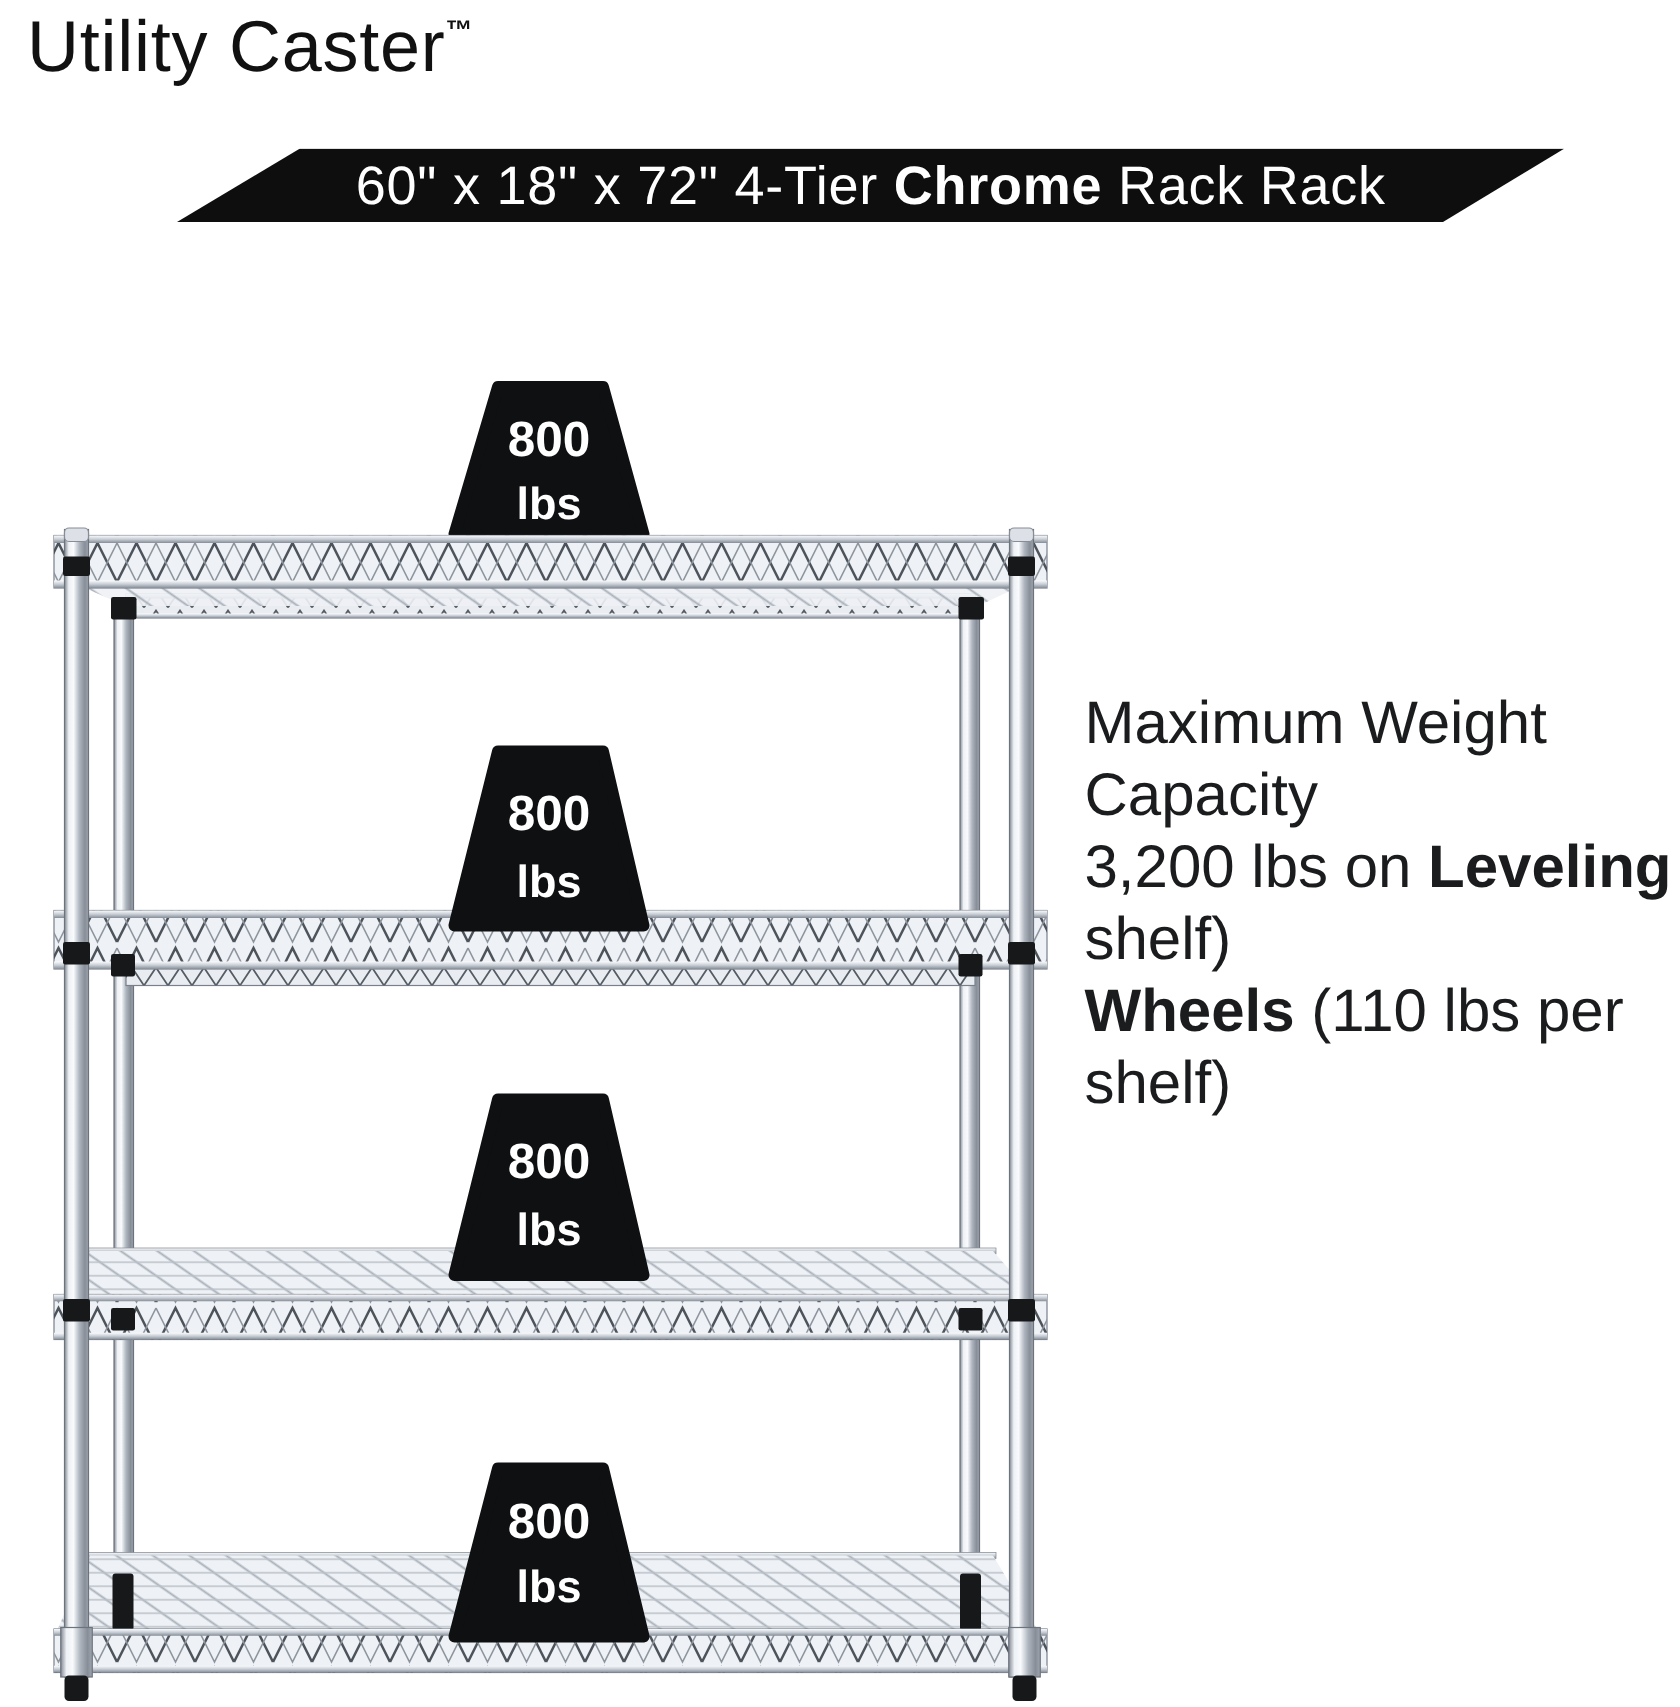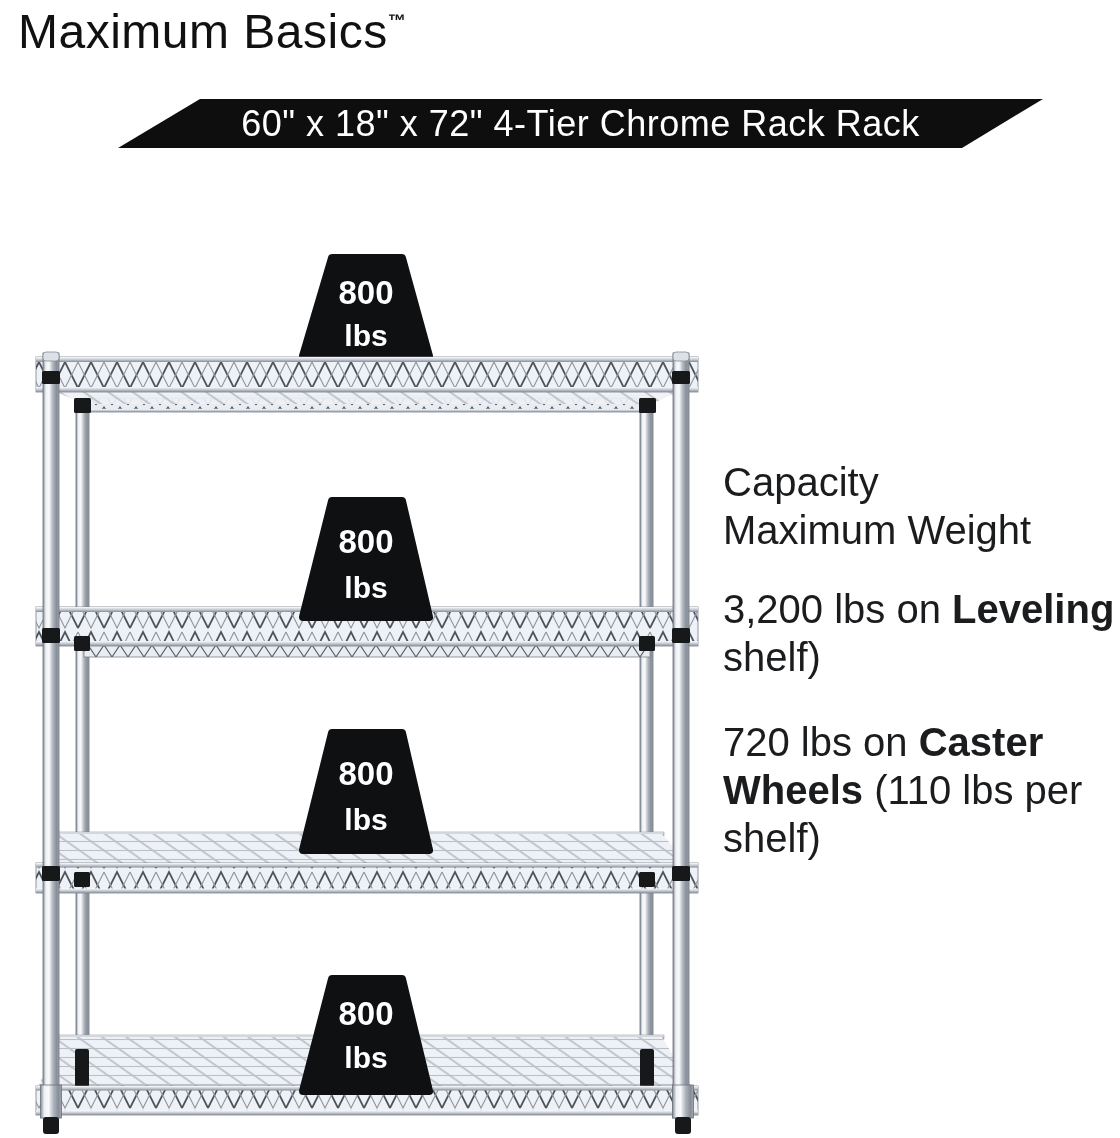--- a/index.html
+++ b/index.html
@@ -6,26 +6,26 @@
   .canvas{position:relative;width:1120px;height:1138px;background:#ffffff;overflow:hidden;
           font-family:"Liberation Sans",sans-serif;}
   .rack-svg{position:absolute;left:0;top:0;z-index:0;}
   .logo{position:absolute;left:18px;top:4px;z-index:2;font-size:48px;font-weight:500;
         color:#111111;letter-spacing:.5px;white-space:nowrap;}
   .logo .tm{font-size:18px;vertical-align:21px;font-weight:600;letter-spacing:0;}
   .banner{position:absolute;left:118px;top:99px;width:925px;height:49px;z-index:2;
           background:#0e0e0e;clip-path:polygon(82px 0,100% 0,calc(100% - 81px) 100%,0 100%);
           display:flex;align-items:center;justify-content:center;}
   .banner-text{color:#ffffff;font-size:36px;letter-spacing:.5px;white-space:nowrap;}
-  .banner-text b{font-weight:400;}
+  .banner-text b{font-weight:700;}
   .specs{position:absolute;left:723px;top:458px;z-index:2;color:#1b1c1e;
          font-size:40px;line-height:48px;}
   .specs .ln{white-space:nowrap;}
   .specs b{font-weight:700;}
-  .gap-a{margin-top:31px;}
+  .gap-a{}
   .gap-b{margin-top:37px;}
 </style>
 </head>
 <body>
 
 <div class="canvas">
 
   <svg class="rack-svg" width="1120" height="1138" viewBox="0 0 1120 1138">
     <defs>
       <linearGradient id="postG" x1="0" y1="0" x2="1" y2="0">
@@ -159,40 +159,37 @@
 
     <g>
       <rect x="40.5" y="1085" width="21" height="33" fill="url(#postG)" stroke="#6d737c" stroke-width="0.8"></rect>
       <rect x="672.5" y="1085" width="21" height="33" fill="url(#postG)" stroke="#6d737c" stroke-width="0.8"></rect>
       <rect x="43" y="1117" width="16" height="17" rx="3" fill="#17181a"></rect>
       <rect x="675" y="1117" width="16" height="17" rx="3" fill="#17181a"></rect>
     </g>
   </svg>
 
   <div class="logo">
-    <span>Maximum Basics</span><span class="tm">™</span>
+    <span>Utility Caster</span><span class="tm">™</span>
   </div>
 
   <div class="banner">
     <div class="banner-text">
       <span>60" x 18" x 72" 4-Tier </span><b>Chrome</b><span> Rack Rack</span>
     </div>
   </div>
 
   <div class="specs">
+    <div class="ln">Maximum Weight</div>
     <div class="ln">Capacity</div>
-    <div class="ln">Maximum Weight</div>
 
     <div class="ln gap-a">
       <span>3,200 lbs on </span><b>Leveling</b>
     </div>
     <div class="ln">shelf)</div>
 
-    <div class="ln gap-b">
-      <span>720 lbs on </span><b>Caster</b>
-    </div>
     <div class="ln">
       <b>Wheels</b><span> (110 lbs per</span>
     </div>
     <div class="ln">shelf)</div>
   </div>
 
 </div>
 
 </body></html>

